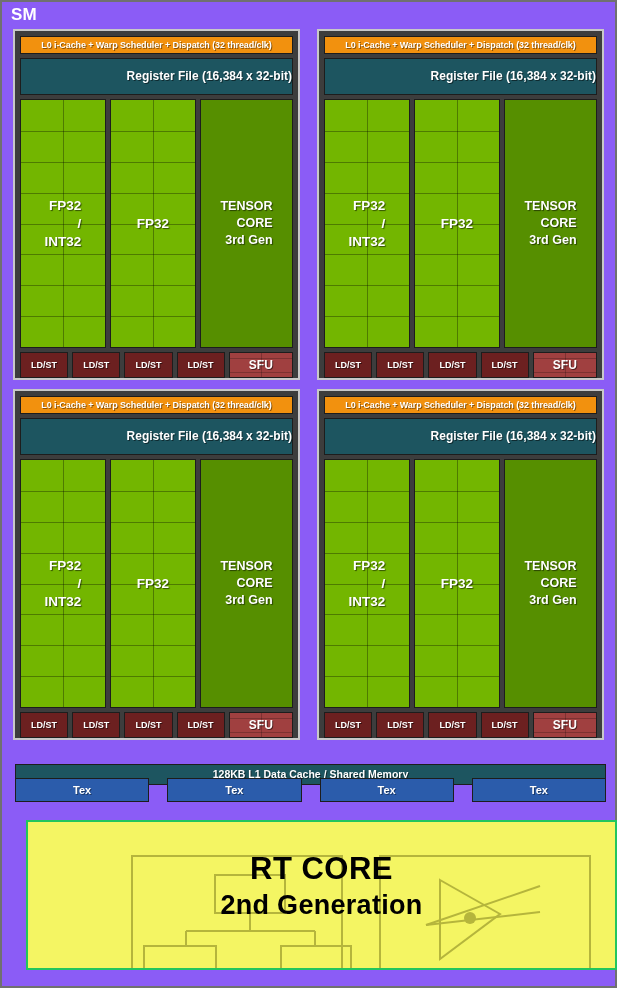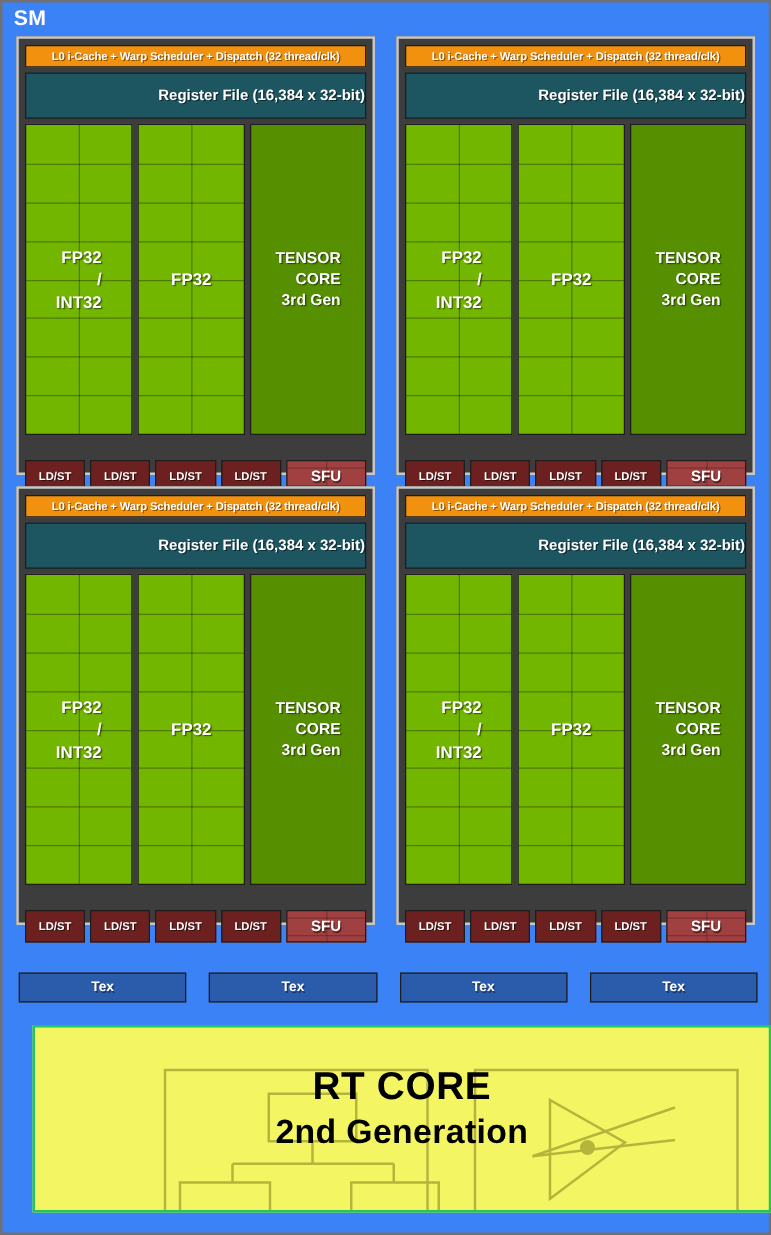--- a/index.html
+++ b/index.html
@@ -12,21 +12,21 @@
     height: 988px;
     font-family: "Liberation Sans", sans-serif;
     overflow: hidden;
   }
 
   .sm-chip {
     position: absolute;
     left: 0; top: 0;
     width: 617px;
     height: 988px;
-    background: #3b82f6;
+    background: #8b5cf6;
     border: 2px solid #707070;
     box-sizing: border-box;
   }
 
   .sm-title {
     position: absolute;
     left: 9px; top: 4px;
     color: #ffffff;
     font-size: 17px;
     font-weight: bold;
@@ -140,21 +140,21 @@
   }
   .core-label.small {
     font-size: 12.5px;
     line-height: 17px;
   }
   .core-label .slash {
     font-weight: bold;
   }
 
   .ldst-row {
-    margin-top: 20px;
+    margin-top: 4px;
     height: 26px;
     display: flex;
     gap: 4px;
   }
   .ldst {
     position: relative;
     flex: 1 1 0;
     background: #6c2020;
     border: 1px solid #1d1d1d;
     box-sizing: border-box;
@@ -509,20 +509,21 @@
               <i class="sfu-h" style="top:22%"></i>
               <i class="sfu-h" style="top:78%"></i>
           </div>
           <span>SFU</span>
         </div>
       </div>
     </div>
 
   </div>
 
+  <div class="l1-bar">128KB L1 Data Cache / Shared Memory</div>
 
   <div class="tex-row">
     <div class="tex">Tex</div>
     <div class="tex">Tex</div>
     <div class="tex">Tex</div>
     <div class="tex">Tex</div>
   </div>
 
   <div class="rt-core">
     <svg class="rt-svg" width="587" height="146" viewBox="0 0 587 146">

